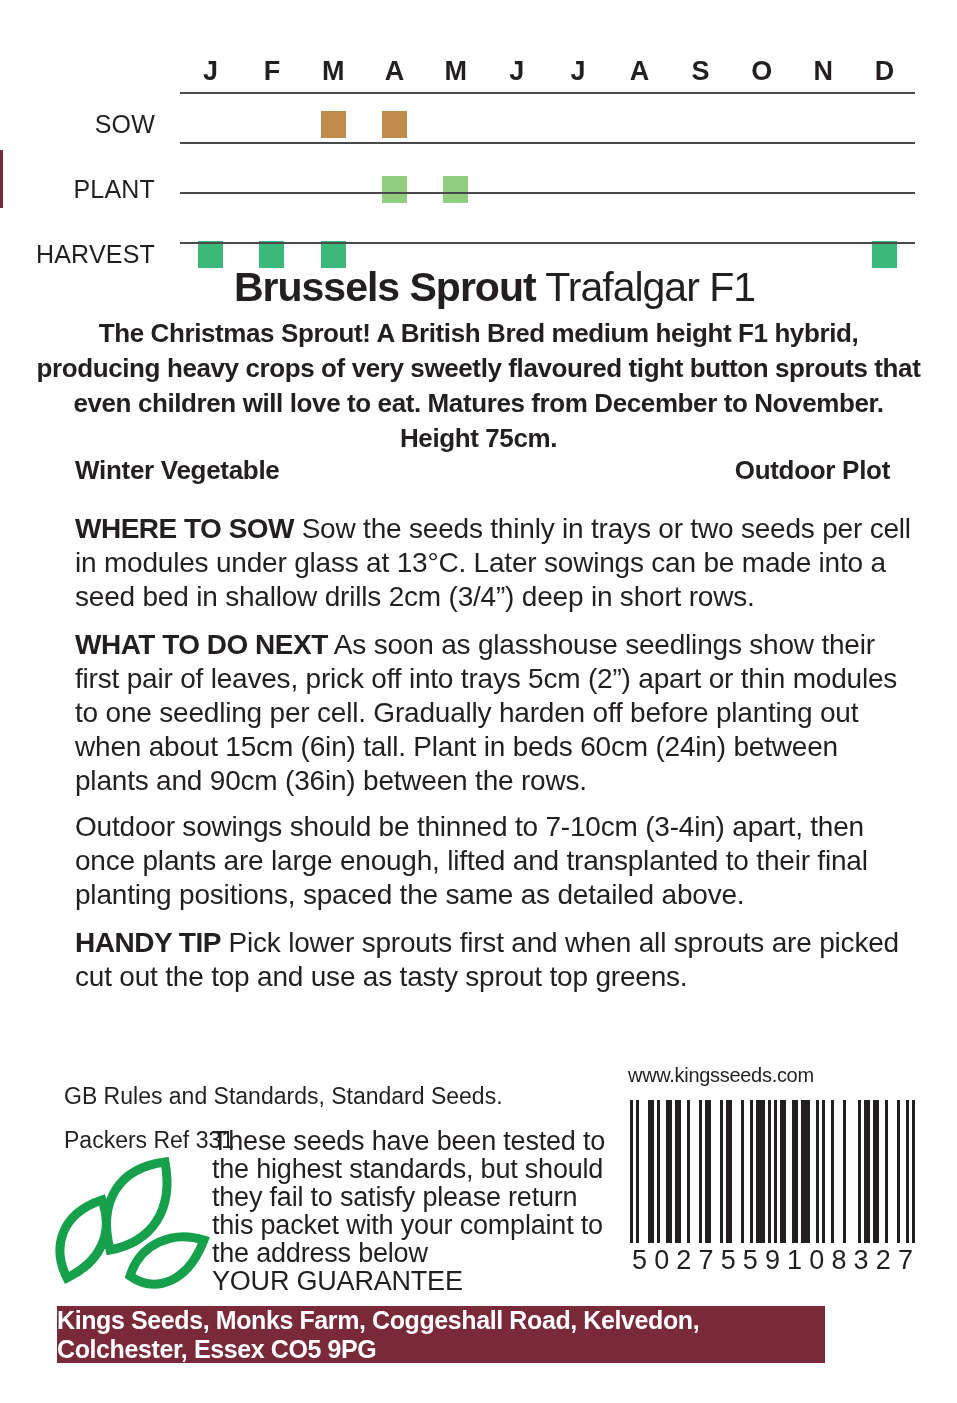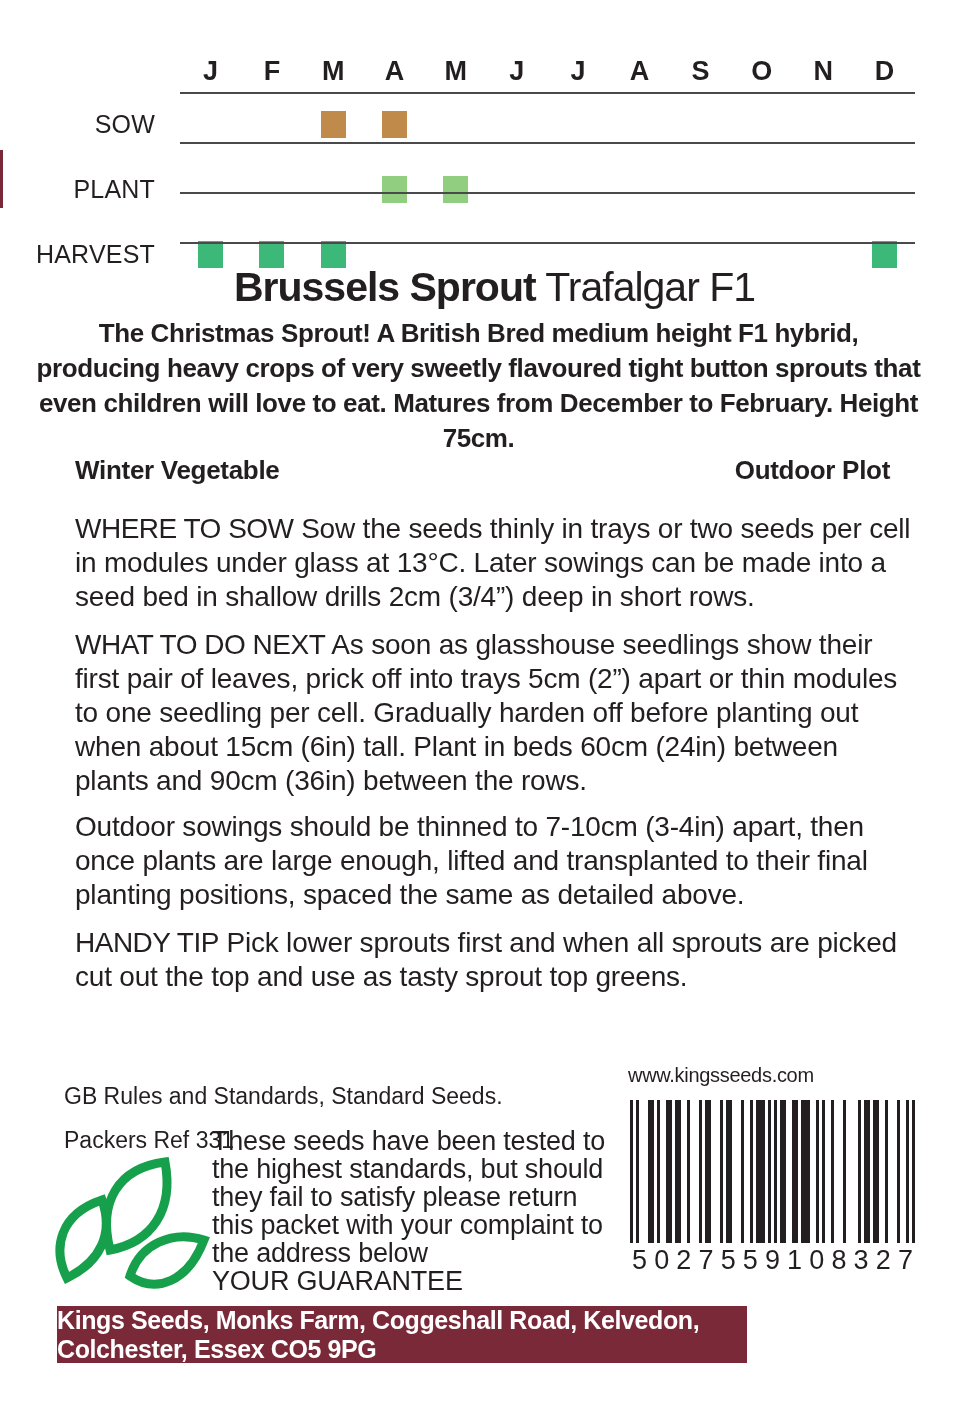--- a/index.html
+++ b/index.html
@@ -27,35 +27,35 @@
   #lede{position:absolute;top:316px;left:34px;width:889px;text-align:center;
     font-weight:700;font-size:26px;line-height:35px;letter-spacing:-0.4px;}
   
   #meta{position:absolute;top:455px;left:75px;width:815px;
     display:flex;justify-content:space-between;
     font-weight:700;font-size:26px;letter-spacing:-0.3px;}
   
   #sections{position:absolute;top:512px;left:75px;width:840px;
     font-size:28px;line-height:34px;letter-spacing:-0.2px;}
   #sections p{margin:0 0 14px 0;}
-  .shead{font-weight:400;letter-spacing:-0.5px;}
+  .shead{font-weight:700;letter-spacing:-0.5px;}
   .body2{display:block;margin-top:12px;}
   
   #gb-rules{position:absolute;top:1046px;left:64px;width:560px;
     font-size:23px;line-height:44px;margin-top:28px;}
   #website{position:absolute;top:1064px;left:628px;width:287px;
     text-align:left;font-size:20px;letter-spacing:-0.3px;}
   #barcode{position:absolute;top:1100px;left:630px;width:285px;}
   #barcode-bars{width:285px;height:143px;}
   #barcode-digits{display:flex;justify-content:space-between;
     width:281px;padding:2px 2px 0 2px;font-size:27px;}
   #guarantee{position:absolute;top:1127px;left:212px;width:398px;
     font-size:27px;line-height:28px;letter-spacing:-0.2px;}
   #leaf-logo{position:absolute;top:1150px;left:52px;width:165px;height:148px;}
-  #address-bar{position:absolute;top:1306px;left:57px;width:690px;height:57px;
+  #address-bar{position:absolute;top:1306px;left:57px;width:768px;height:57px;
     display:flex;align-items:center;justify-content:center;
     color:#ffffff;font-weight:700;font-size:25px;letter-spacing:-0.4px;}
 </style>
 </head>
 <body>
 
 <div id="page">
 
   <div id="calendar">
     <div class="cal-line" style="top: 42px; background: rgb(74, 74, 76);"></div>
@@ -140,21 +140,21 @@
       </div>
     </div>
 
   <div id="edge-mark" style="background: rgb(122, 41, 56);"></div>
 
   <div id="title">
     <span class="t-bold">Brussels Sprout</span>
     <span> </span>
     <span>Trafalgar F1</span>
   </div>
-  <div id="lede">The Christmas Sprout! A British Bred medium height F1 hybrid, producing heavy crops of very sweetly flavoured tight button sprouts that even children will love to eat. Matures from December to February. Height 75cm.</div>
+  <div id="lede">The Christmas Sprout! A British Bred medium height F1 hybrid, producing heavy crops of very sweetly flavoured tight button sprouts that even children will love to eat. Matures from December to November. Height 75cm.</div>
 
   <div id="meta">
     <span>Winter Vegetable</span>
     <span>Outdoor Plot</span>
   </div>
 
   <div id="sections">
     <p><span class="shead">WHERE TO SOW</span>
        <span>Sow the seeds thinly in trays or two seeds per cell in modules under glass at 13°C. Later sowings can be made into a seed bed in shallow drills 2cm (3/4”) deep in short rows.</span></p>
     <p><span class="shead">WHAT TO DO NEXT</span>

